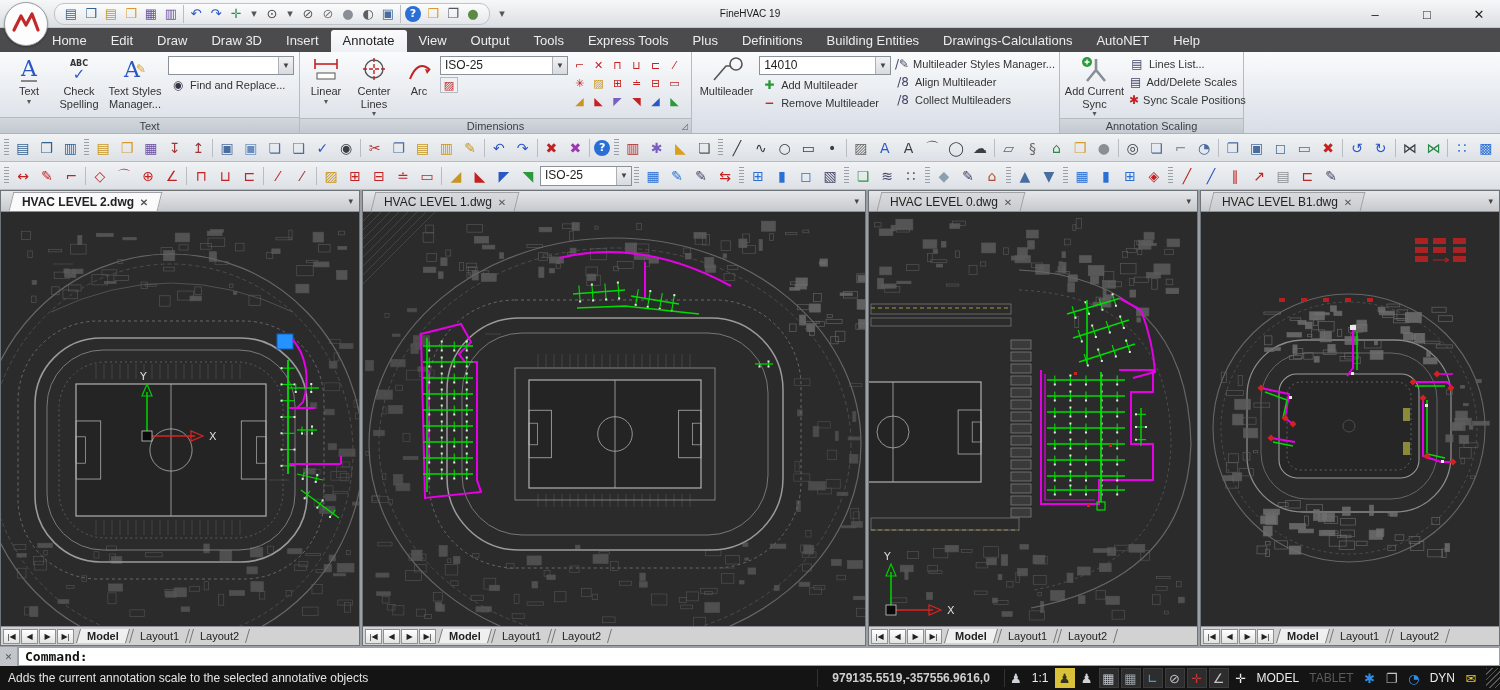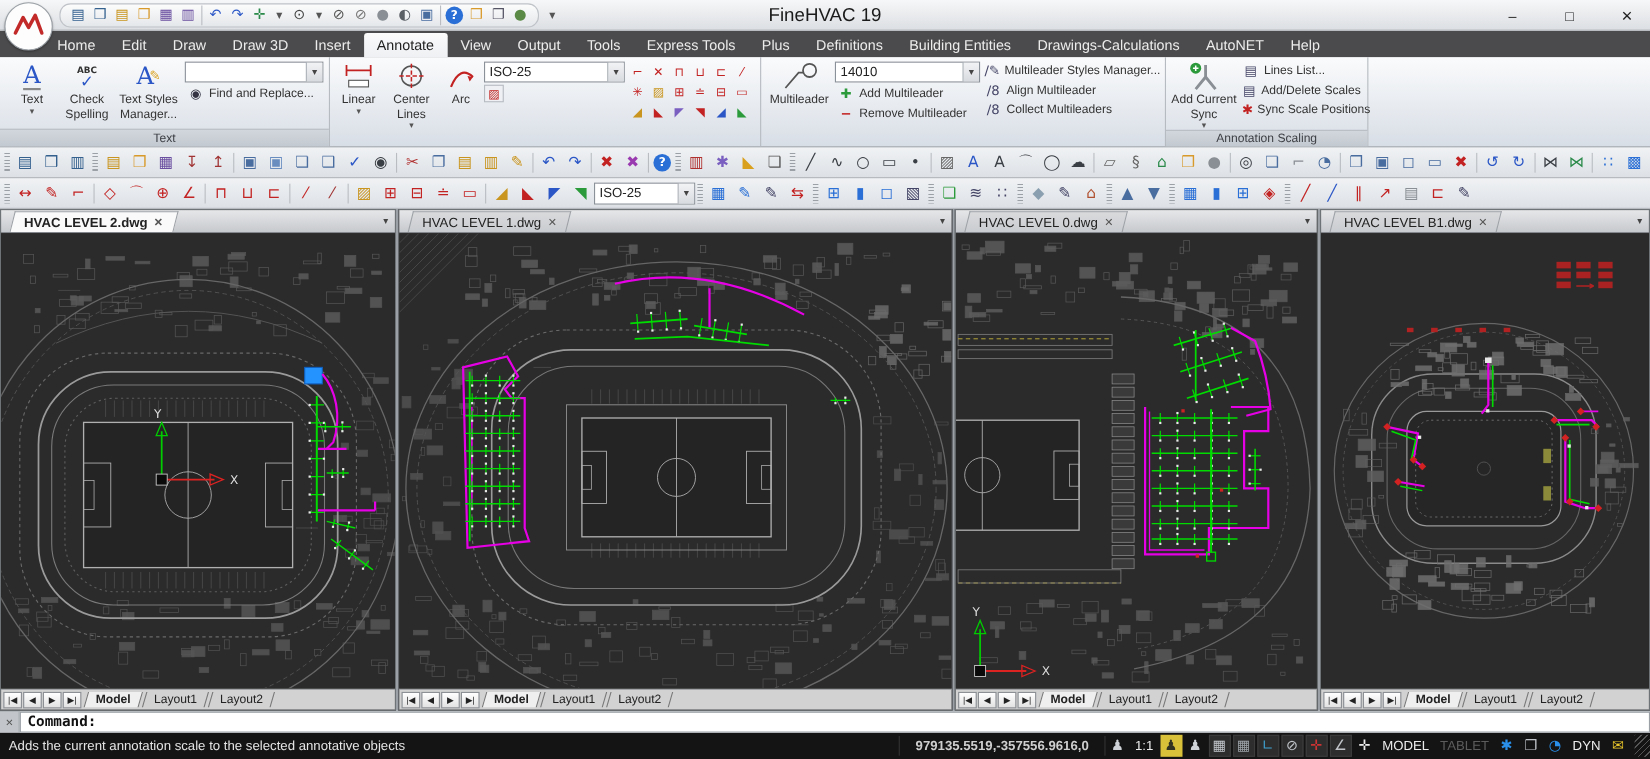--- a/index.html
+++ b/index.html
@@ -7,21 +7,21 @@
   body { background:#a9aeb4; font-size:12px; color:#222; }
 
   
   .titlebar { height:28px; background:linear-gradient(#f6f7f8,#dcdfe3); display:flex; align-items:center; position:relative; border-bottom:1px solid #c2c6ca; }
   .logo { position:absolute; left:4px; top:2px; width:44px; height:44px; background:#fdfdfd; border:1px solid #9aa0a6; border-radius:50%; z-index:30; display:flex; align-items:center; justify-content:center; box-shadow:0 1px 2px rgba(0,0,0,.35); }
   .qat { display:flex; align-items:center; margin-left:54px; background:linear-gradient(#fcfcfc,#e4e7ea); border:1px solid #c0c4c9; border-radius:10px; padding:1px 6px; height:22px; }
   .ic { display:inline-flex; width:20px; height:20px; align-items:center; justify-content:center; font-family:"DejaVu Sans", sans-serif; font-size:13px; cursor:default; }
   .ic.small { width:16px; height:16px; font-size:11px; }
   .tb-sep { width:1px; height:18px; background:#b9bdc2; margin:0 2px; }
   .tb-grip { width:5px; height:18px; margin:0 2px; background:repeating-linear-gradient(#9aa0a6 0 1px, transparent 1px 3px); }
-  .title-text { position:absolute; left:0; right:0; text-align:center; font-size:17px; color:#1a1a1a; pointer-events:none; }
+  .title-text { position:absolute; left:0; right:0; text-align:center; font-size:10px; color:#1a1a1a; pointer-events:none; }
   .win-btns { position:absolute; right:8px; top:0; height:28px; display:flex; align-items:center; gap:26px; }
   .win-btn { width:26px; text-align:center; font-size:13px; color:#222; cursor:default; }
 
   
   .ribbon-tabs { height:24px; background:#4b4b4d; display:flex; align-items:flex-end; padding-left:40px; }
   .rtab { color:#ececec; font-size:13px; padding:3px 12px 4px; cursor:default; white-space:nowrap; }
   .rtab.active { background:linear-gradient(#fbfbfc,#eef0f3); color:#222; border-radius:3px 3px 0 0; }
 
   
   .ribbon-body { height:82px; background:linear-gradient(#fafbfc,#d8dee6); display:flex; border-bottom:1px solid #aeb3b9; }
@@ -236,20 +236,24 @@
           <span class="ic" style="color: rgb(195, 34, 34);">⊟</span>
           <span class="ic" style="color: rgb(195, 34, 34);">▭</span>
           <span class="ic" style="color: rgb(201, 149, 31);">◢</span>
           <span class="ic" style="color: rgb(195, 34, 34);">◣</span>
           <span class="ic" style="color: rgb(122, 95, 192);">◤</span>
           <span class="ic" style="color: rgb(195, 34, 34);">◥</span>
           <span class="ic" style="color: rgb(42, 86, 198);">◢</span>
           <span class="ic" style="color: rgb(42, 154, 58);">◣</span>
         </div>
     </div>
+    <div class="rg-label">
+        <span>Dimensions</span>
+        <span class="rg-launcher">◿</span>
+      </div>
   </div>
 
   <div class="rgroup" style="width:368px;">
     <div class="rg-content">
       <div class="bigbtn" style="width:64px">
         <span class="bb-icon">
           <svg width="34" height="28" viewBox="0 0 34 28">
               <path d="M4,24 L16,10 h5" fill="none" stroke="#555" stroke-width="1.6"></path>
               <circle cx="26" cy="8" r="6" fill="none" stroke="#555" stroke-width="1.6"></circle>
             </svg>

